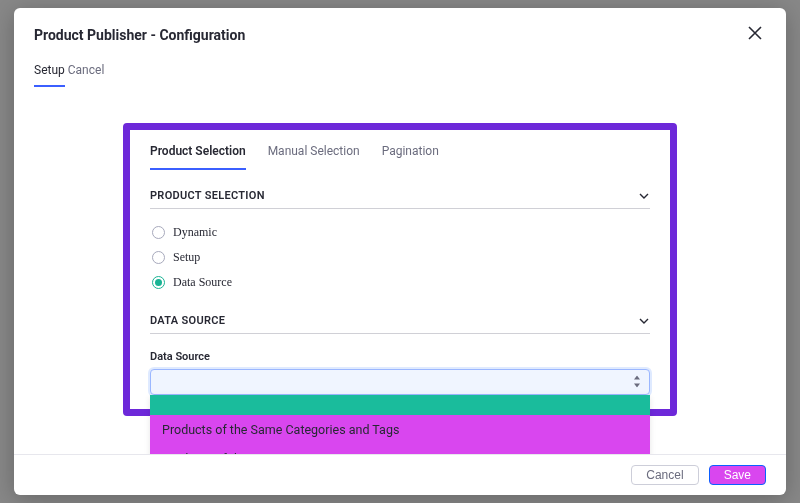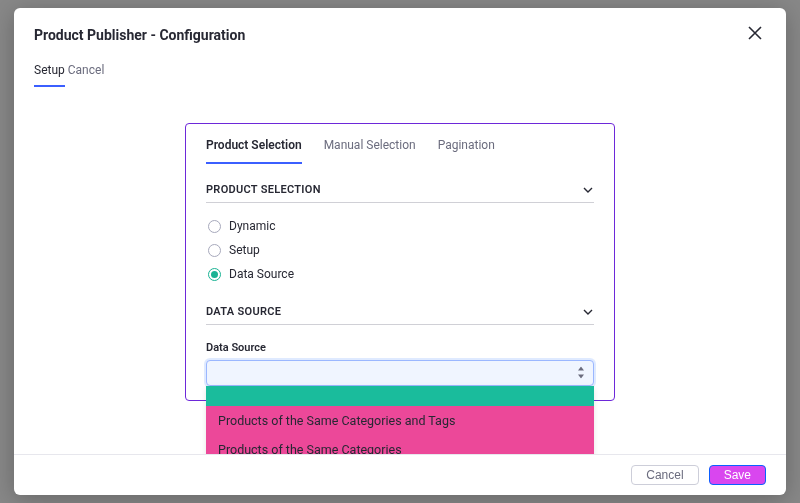--- a/index.html
+++ b/index.html
@@ -65,22 +65,22 @@
       flex: 1;
       overflow-y: auto;
       padding: 0 20px;
       position: relative;
     }
     .modal-body::-webkit-scrollbar { width: 8px; }
     .modal-body::-webkit-scrollbar-thumb { background:#b5b5b5; border-radius:4px; }
     .modal-body::-webkit-scrollbar-track { background:#eee; }
     .panel {
       margin: 36px auto 20px auto;
-      width: 430px;
-      border: 1px solid #6d28d9;
+      width: 554px;
+      border: 7px solid #6d28d9;
       border-radius: 4px;
       padding: 14px 20px 14px 20px;
       background:#fff;
     }
     .inner-tabs {
       display: flex;
       gap: 22px;
       border-bottom: 1px solid transparent;
       margin-bottom: 18px;
     }
@@ -130,21 +130,21 @@
     .radio.checked {
       border-color: #1ab394;
     }
     .radio.checked::after {
       content: '';
       position: absolute;
       top: 2px; left: 2px; right: 2px; bottom: 2px;
       background: #1ab394;
       border-radius: 50%;
     }
-    .radio-label { font-size: 12px; color: #272833; }
+    .radio-label { font-size: 12px; color: #272833; font-family: Liberation Serif, serif; }
     .field-label {
       font-size: 11px;
       font-weight: 600;
       color: #272833;
       margin-bottom: 6px;
       display: block;
     }
     .select-box {
       width: 100%;
       height: 26px;
@@ -160,21 +160,21 @@
       right: 8px;
       top: 50%;
       transform: translateY(-50%);
       color: #6b6c7e;
     }
     .dropdown {
       position: absolute;
       left: 0;
       top: 26px;
       width: 100%;
-      background: #ec4899;
+      background: #d946ef;
       z-index: 20;
       box-shadow: 0 2px 6px rgba(0,0,0,0.1);
     }
     .dropdown-item {
       padding: 7px 12px;
       font-size: 12.5px;
       color: #272833;
       cursor: pointer;
     }
     .dropdown-item.selected {

